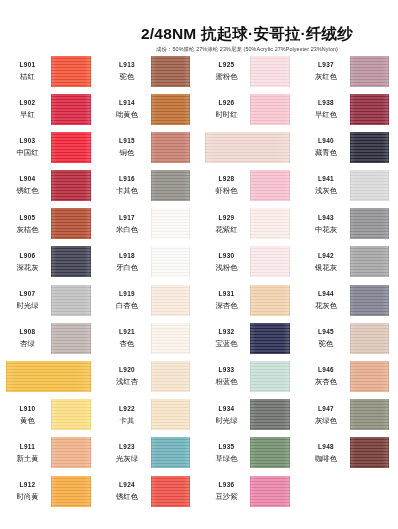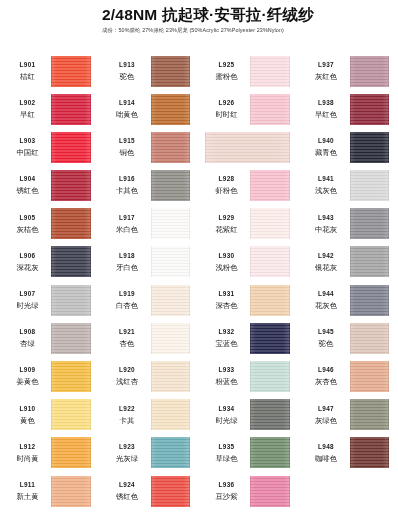--- a/index.html
+++ b/index.html
@@ -12,22 +12,22 @@
   .card{
     position:relative;
     width:398px;height:529px;
     box-sizing:border-box;
     background:#fff;
   }
   
   .header{
     position:absolute;
     right:6px;
-    top:5px;
-    text-align:left;
+    top:24px;
+    text-align:center;
     width:290px;
   }
   .header-title{
     font-size:15.5px;
     font-weight:bold;
     color:#111111;
     letter-spacing:0.2px;
     line-height:19px;
     white-space:nowrap;
   }
@@ -190,53 +190,49 @@
         <div class="cell">
           <div class="labels">
             <span class="code">L908</span>
             <span class="cname">杏绿</span>
           </div>
           <div class="swatch-wrap">
             <div class="swatch" style="background-color: rgb(188, 176, 174);"></div>
           </div>
         </div>
         <div class="cell">
-          <div class="labels">
-            <span class="code">L909</span>
-            <span class="cname">姜黄色</span>
-          </div>
           <div class="swatch-wrap">
             <div class="swatch" style="background-color: rgb(244, 188, 63);"></div>
           </div>
         </div>
         <div class="cell">
           <div class="labels">
             <span class="code">L910</span>
             <span class="cname">黄色</span>
           </div>
           <div class="swatch-wrap">
             <div class="swatch" style="background-color: rgb(250, 222, 126);"></div>
           </div>
         </div>
         <div class="cell">
           <div class="labels">
+            <span class="code">L911</span>
+            <span class="cname">新土黄</span>
+          </div>
+          <div class="swatch-wrap">
+            <div class="swatch" style="background-color: rgb(240, 174, 132);"></div>
+          </div>
+        </div>
+        <div class="cell">
+          <div class="labels">
             <span class="code">L912</span>
             <span class="cname">时尚黄</span>
           </div>
           <div class="swatch-wrap">
             <div class="swatch" style="background-color: rgb(245, 168, 60);"></div>
-          </div>
-        </div>
-        <div class="cell">
-          <div class="labels">
-            <span class="code">L911</span>
-            <span class="cname">新土黄</span>
-          </div>
-          <div class="swatch-wrap">
-            <div class="swatch" style="background-color: rgb(240, 174, 132);"></div>
           </div>
         </div>
       </div>
       <div class="col">
         <div class="cell">
           <div class="labels">
             <span class="code">L913</span>
             <span class="cname">驼色</span>
           </div>
           <div class="swatch-wrap">

